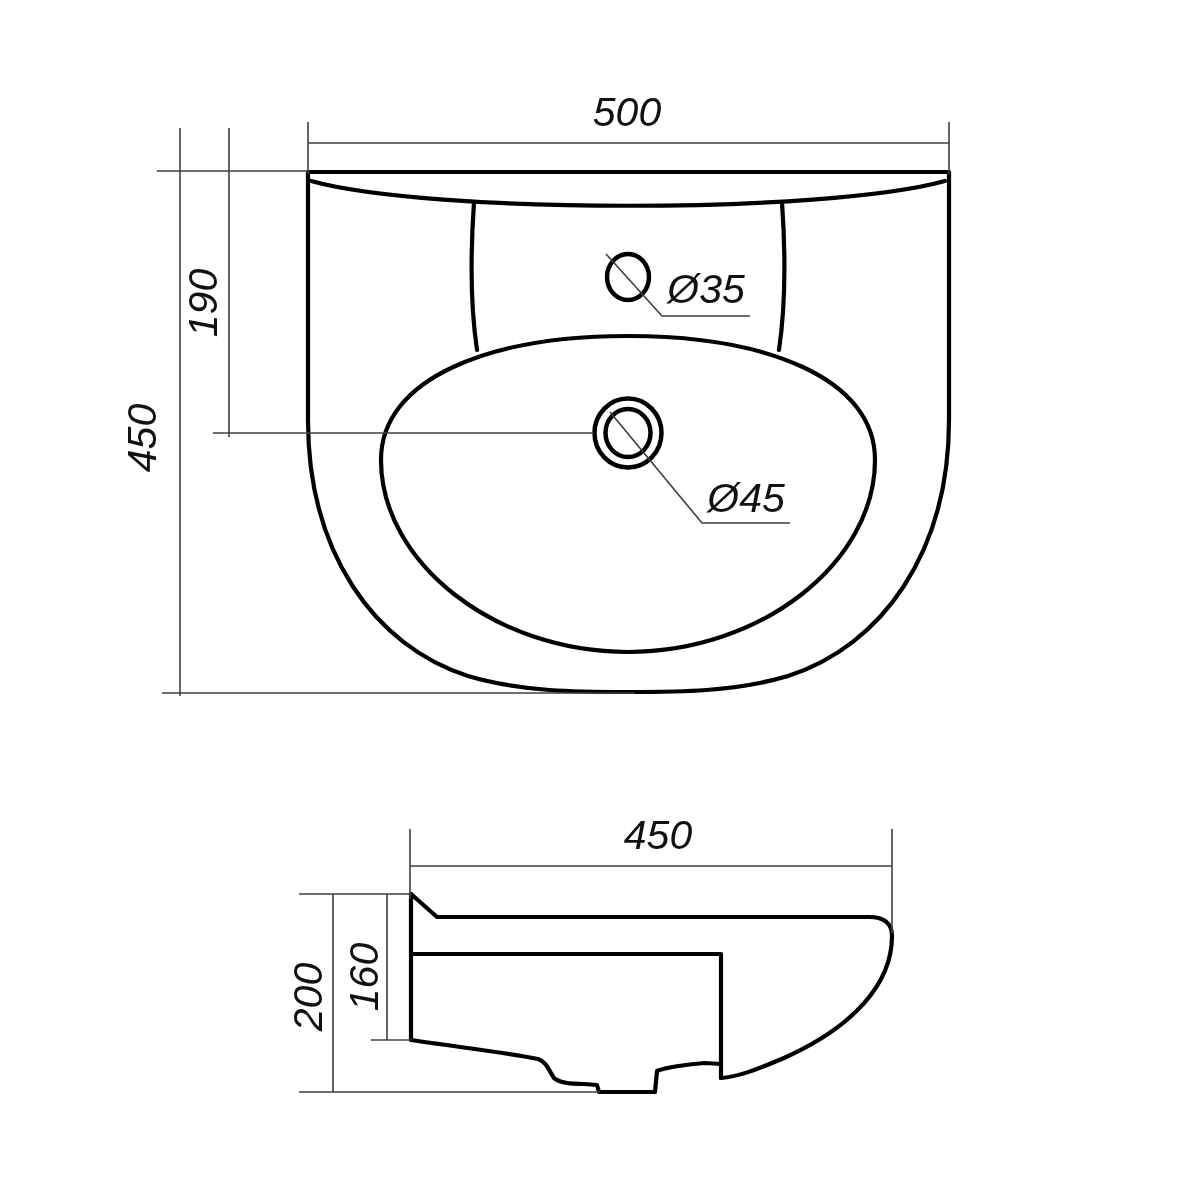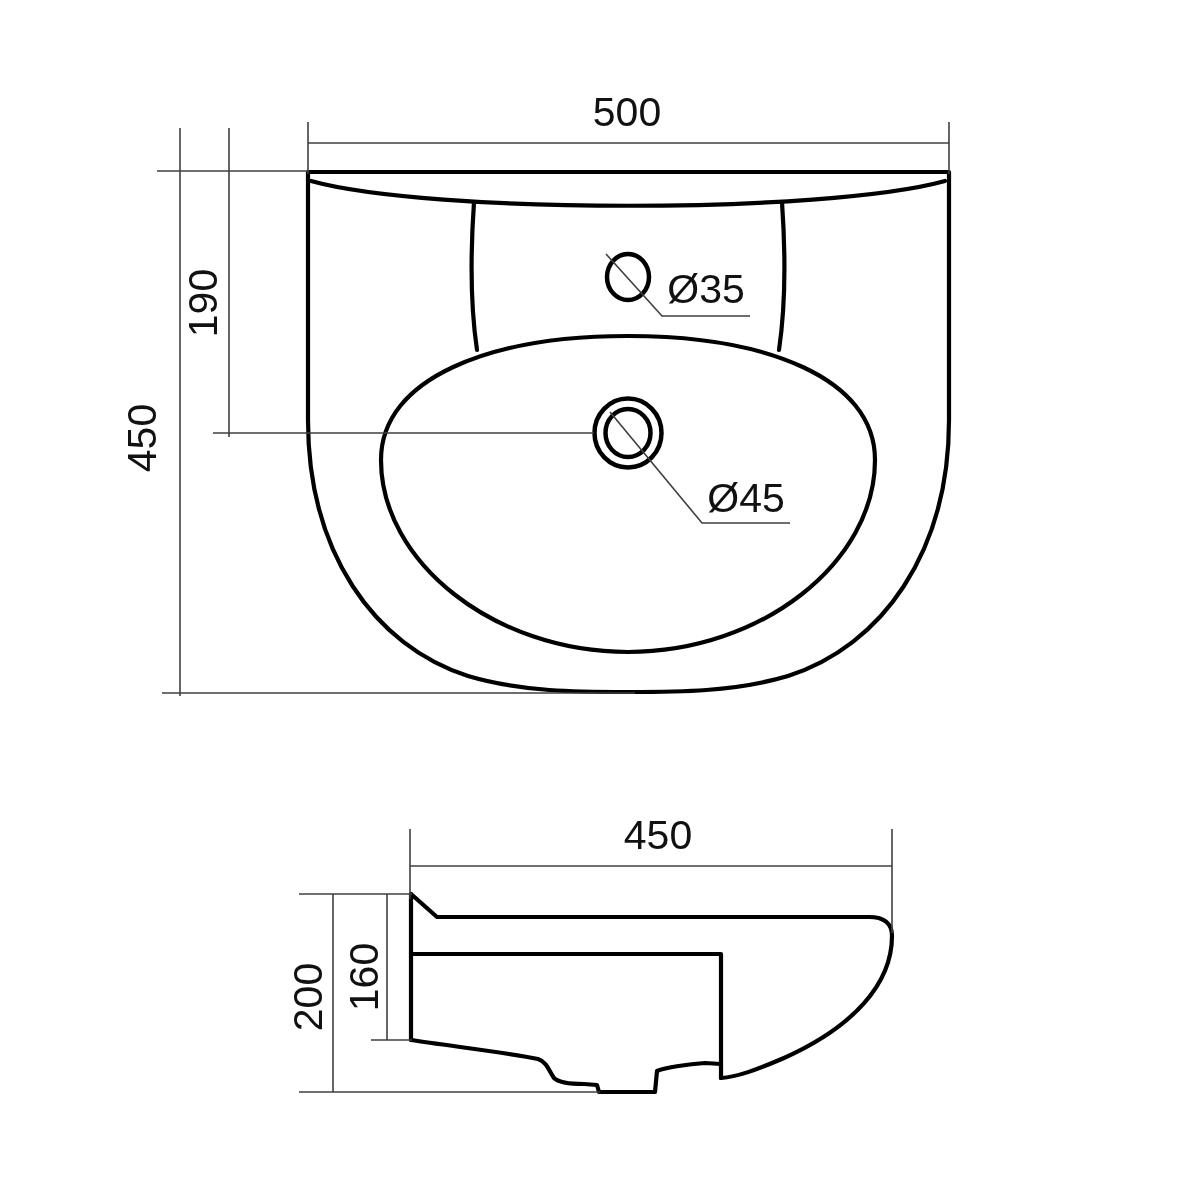--- a/index.html
+++ b/index.html
@@ -6,20 +6,21 @@
     margin: 0;
     padding: 0;
     background: #ffffff;
   }
   .sheet {
     position: relative;
     width: 1200px;
     height: 1100px;
     background: #ffffff;
     overflow: hidden;
+    font-style: italic;
   }
   svg { display: block; }
 
   .thick {
     fill: none;
     stroke: #000000;
     stroke-width: 4.2;
     stroke-linecap: round;
     stroke-linejoin: round;
   }

